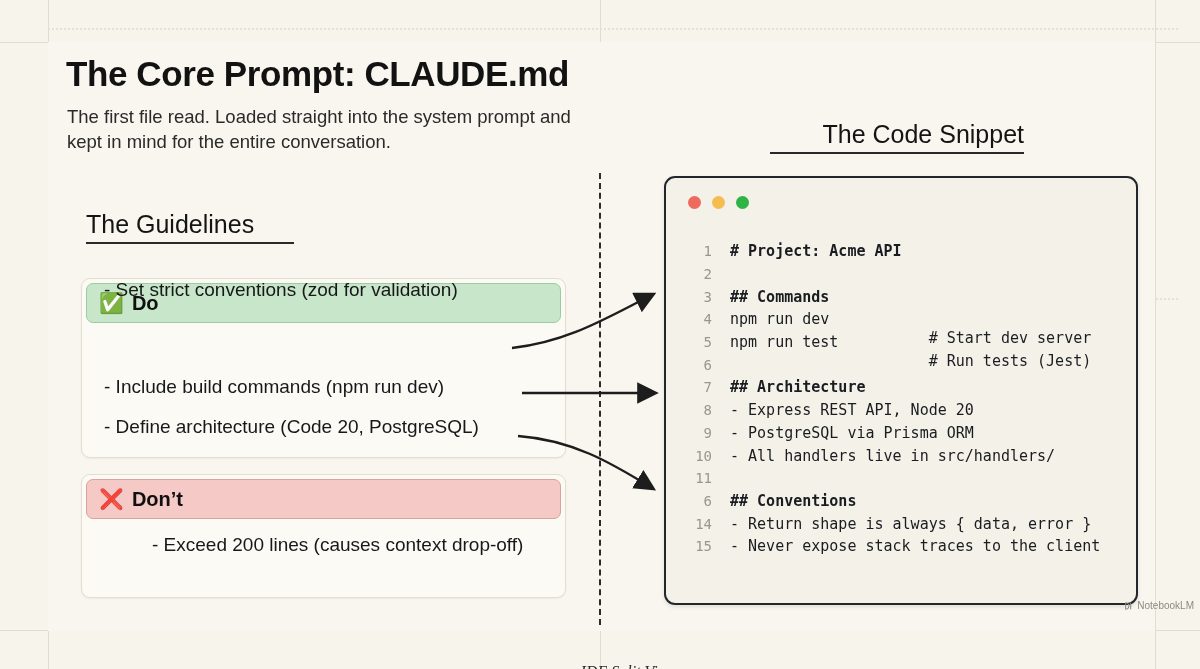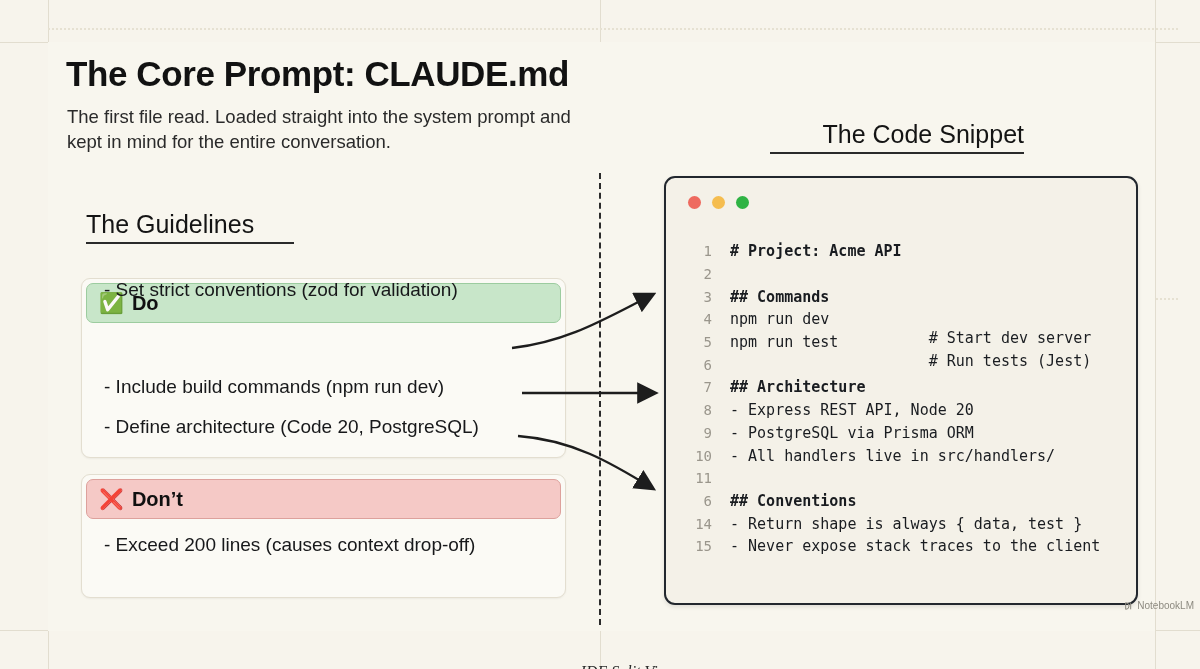--- a/index.html
+++ b/index.html
@@ -77,21 +77,21 @@
   #dont-banner { background: #f5c9c6; border: 1px solid #dda19c; }
 
   .bullet {
     position: absolute; left: 22px; right: 14px;
     font-size: 19px; color: #17181a;
     white-space: nowrap;
   }
   #do-card .bullet:nth-of-type(1) { top: 57px; }
   #do-card .bullet:nth-of-type(2) { top: 97px; }
   #do-card .bullet:nth-of-type(3) { top: 137px; }
-  #dont-card .bullet { top: 59px; }
+  #dont-card .bullet { top: 59px; margin-left: 48px; }
 
   
   #divider {
     position: absolute; left: 551px; top: 131px; width: 0; height: 452px;
     border-left: 2px dashed #2b2b2b;
   }
   #footer-label {
     position: absolute; left: 490px; top: 595px; width: 180px;
     text-align: center;
     font-size: 16px; font-style: italic; color: #2b2b2b;
@@ -200,21 +200,21 @@
           <div class="cline"><span class="lnum">3</span><span class="ctext bold">## Commands</span></div>
           <div class="cline"><span class="lnum">4</span><span class="ctext">npm run dev</span><span class="ctext">           </span><span class="ccomment"># Start dev server</span></div>
           <div class="cline"><span class="lnum">5</span><span class="ctext">npm run test</span><span class="ctext">          </span><span class="ccomment"># Run tests (Jest)</span></div>
           <div class="cline"><span class="lnum">6</span><span class="ctext"></span></div>
           <div class="cline"><span class="lnum">7</span><span class="ctext bold">## Architecture</span></div>
           <div class="cline"><span class="lnum">8</span><span class="ctext">- Express REST API, Node 20</span></div>
           <div class="cline"><span class="lnum">9</span><span class="ctext">- PostgreSQL via Prisma ORM</span></div>
           <div class="cline"><span class="lnum">10</span><span class="ctext">- All handlers live in src/handlers/</span></div>
           <div class="cline"><span class="lnum">11</span><span class="ctext"></span></div>
           <div class="cline"><span class="lnum">6</span><span class="ctext bold">## Conventions</span></div>
-          <div class="cline"><span class="lnum">14</span><span class="ctext">- Return shape is always { data, test }</span></div>
+          <div class="cline"><span class="lnum">14</span><span class="ctext">- Return shape is always { data, error }</span></div>
           <div class="cline"><span class="lnum">15</span><span class="ctext">- Never expose stack traces to the client</span></div>
         </div>
     </div>
 
   </div>
 
   <div id="watermark">
     <svg width="10" height="10" viewBox="0 0 12 12">
       <path d="M2 10 L2 2 M2 2 Q6 2 6 6 Q6 10 2 10 M8 2 L8 10" stroke="#8d8a80" stroke-width="1.2" fill="none"></path>
     </svg>

